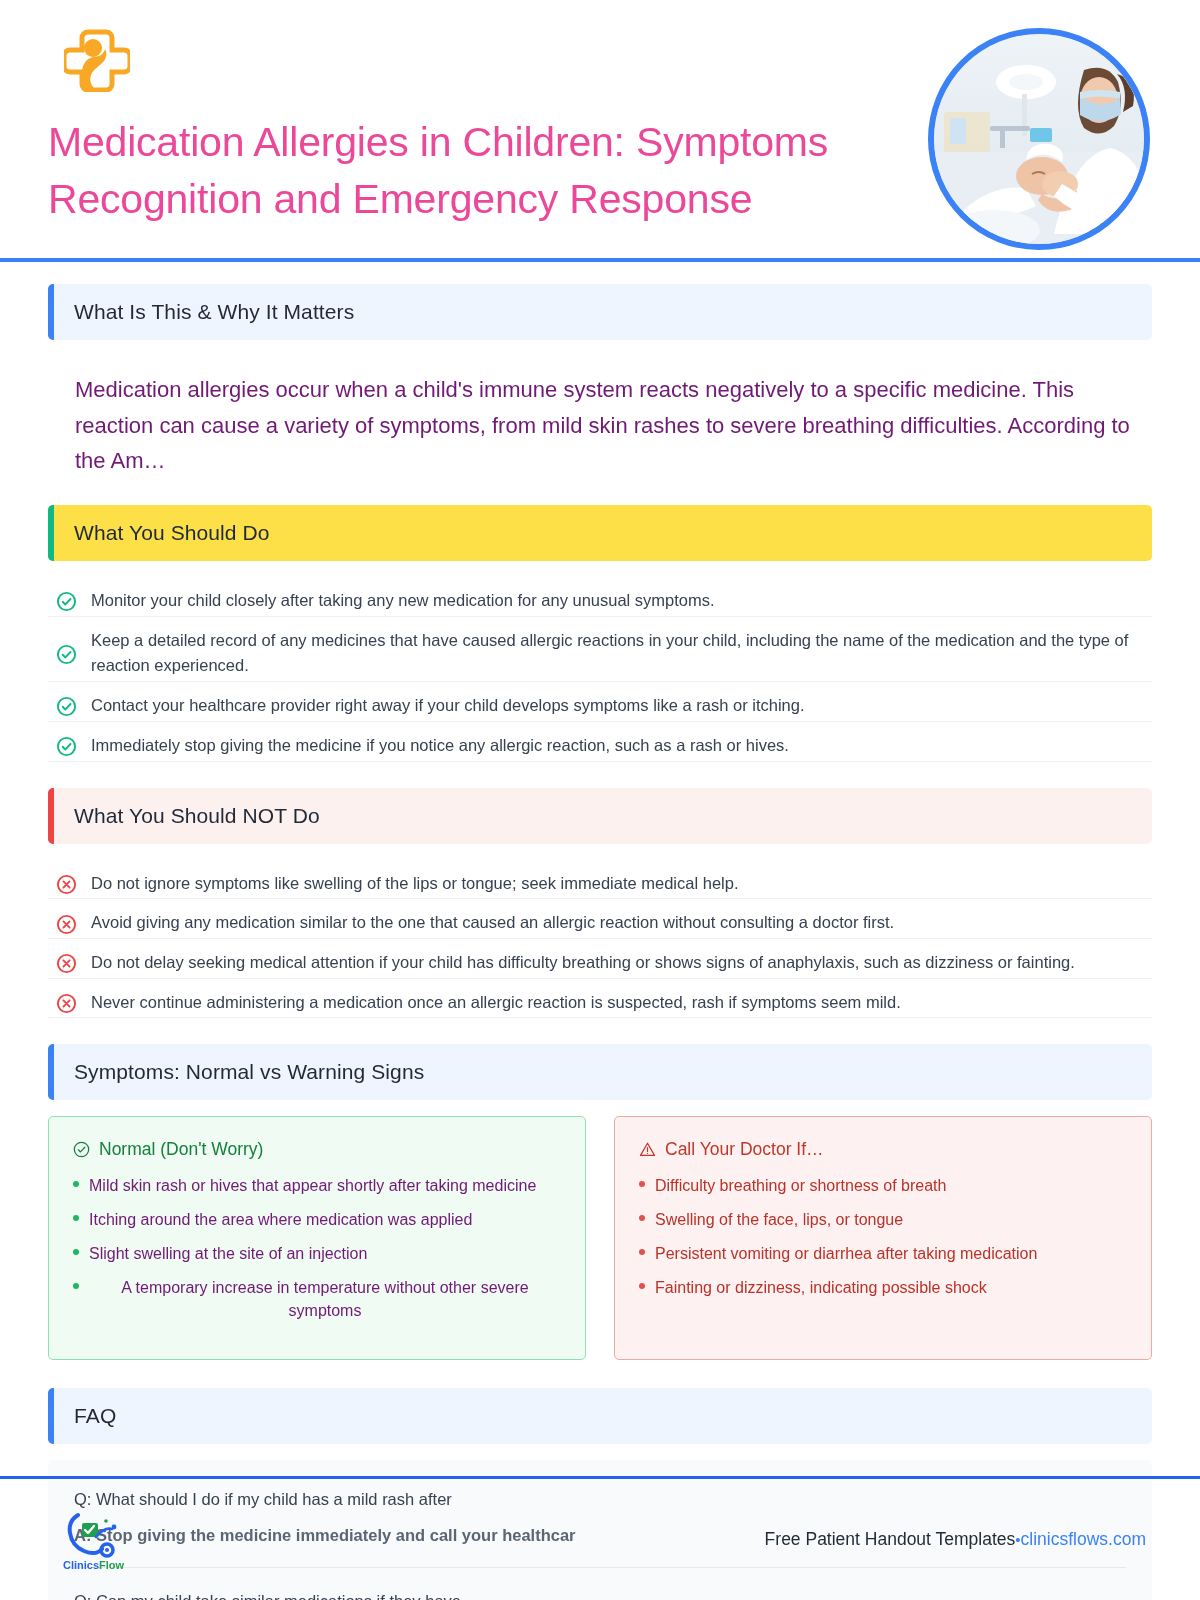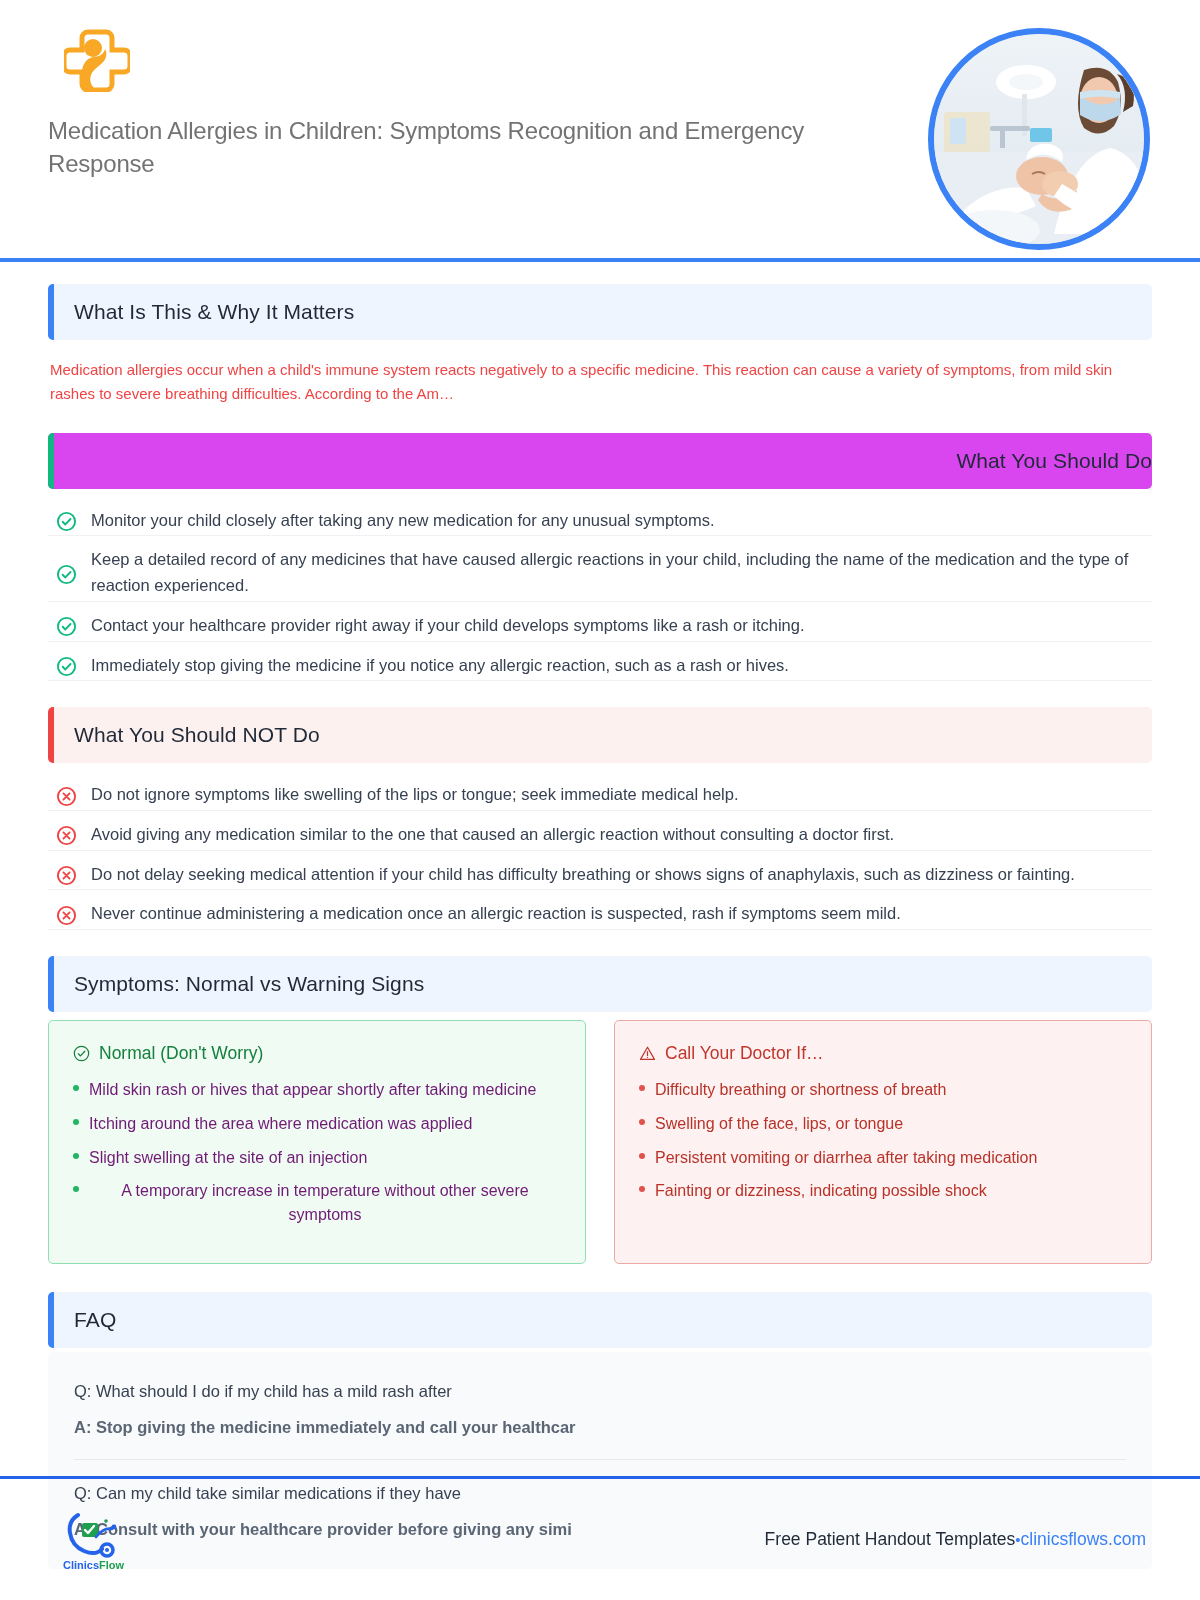--- a/index.html
+++ b/index.html
@@ -29,24 +29,24 @@
 
   .brand-logo {
     width: 66px;
     height: 66px;
     margin-left: 16px;
   }
 
   .header-title {
     margin-top: 22px;
     max-width: 810px;
-    font-size: 24px;
+    font-size: 41px;
     line-height: 1.38;
     font-weight: 400;
-    color: #737373;
+    color: #ec4899;
     letter-spacing: -0.2px;
   }
 
   .header-photo {
     position: absolute;
     top: 28px;
     right: 50px;
     width: 222px;
     height: 222px;
     border-radius: 50%;
@@ -67,48 +67,49 @@
 
   
   .content {
     padding: 22px 48px 0 48px;
   }
 
   .section-header {
     position: relative;
     border-radius: 5px;
     padding: 16px 0 16px 26px;
-    margin-bottom: 2px;
+    margin-bottom: 16px;
     overflow: hidden;
   }
   .section-header .bar {
     position: absolute;
     left: 0; top: 0; bottom: 0;
     width: 6px;
     border-radius: 3px 0 0 3px;
   }
   .section-header .stitle {
     font-size: 21px;
     color: #1f2937;
     font-weight: 400;
     letter-spacing: 0.1px;
   }
   .sh-blue  { background: #eff5fe; }
   .sh-blue  .bar { background: #3b82f6; }
-  .sh-green { background: #d946ef; text-align: right; }
+  .sh-green { background: #fde047; }
   .sh-green .bar { background: #10b981; }
   .sh-red   { background: #fdf1f0; }
   .sh-red   .bar { background: #ef4444; }
 
   .intro-text {
-    font-size: 15px;
+    font-size: 22px;
     line-height: 1.62;
-    color: #ef4444;
+    color: #701a75;
     padding: 16px 2px 0 2px;
     margin-bottom: 26px;
+    margin-left: 25px;
   }
 
   
   .rule-list { margin: 8px 0 26px 0; }
   .rule-row {
     display: flex;
     align-items: center;
     gap: 14px;
     padding: 11px 4px 2px 8px;
     border-bottom: 1px solid #f0f1f3;

